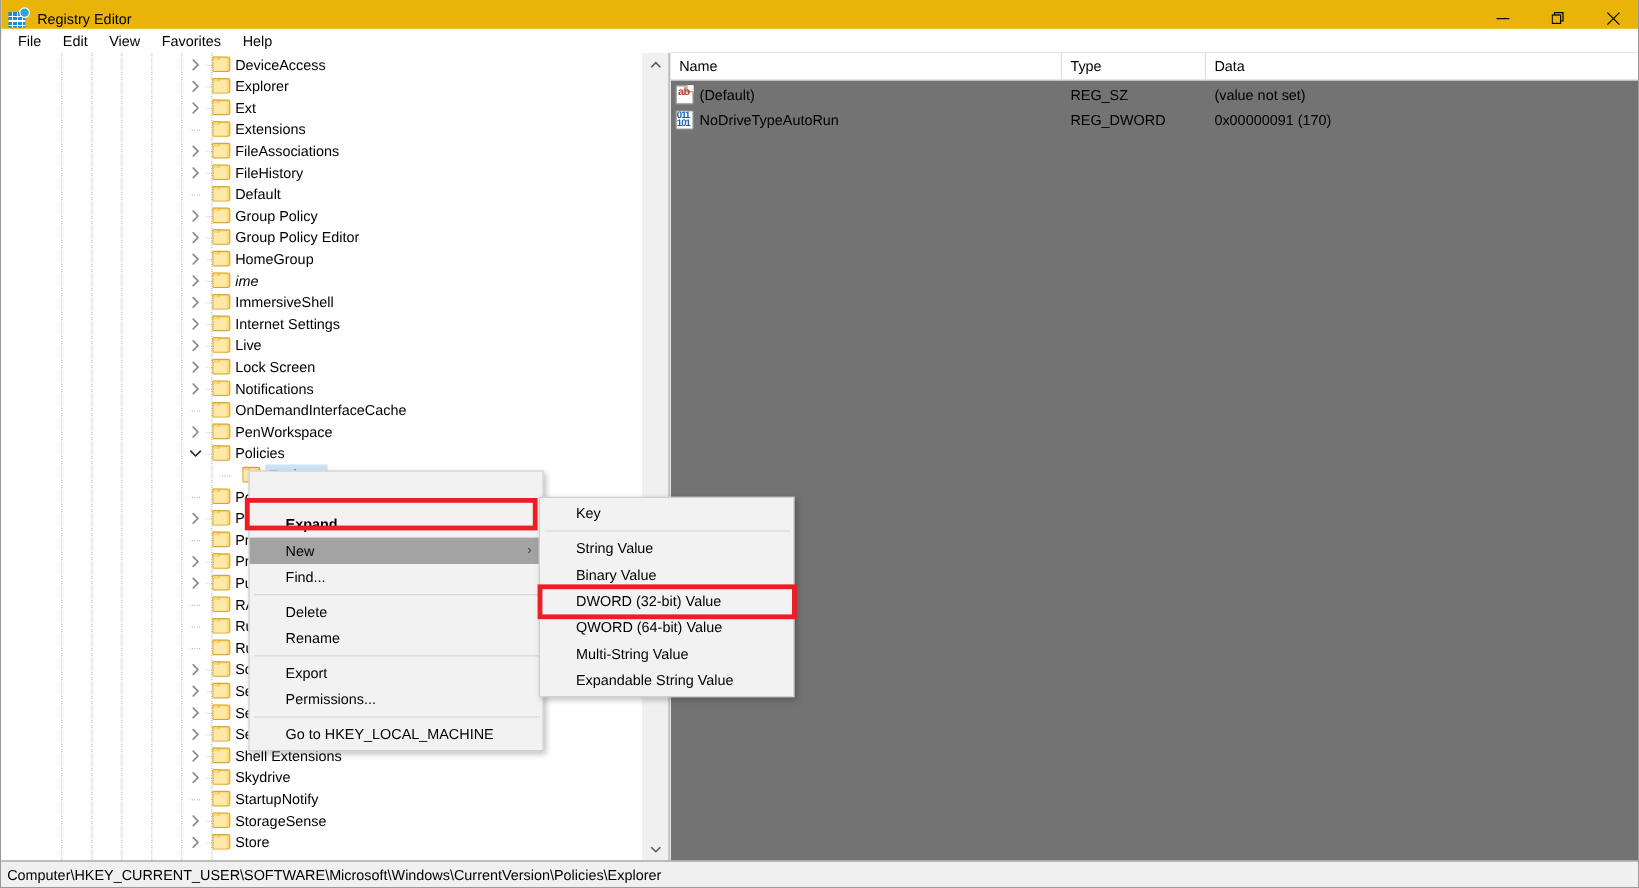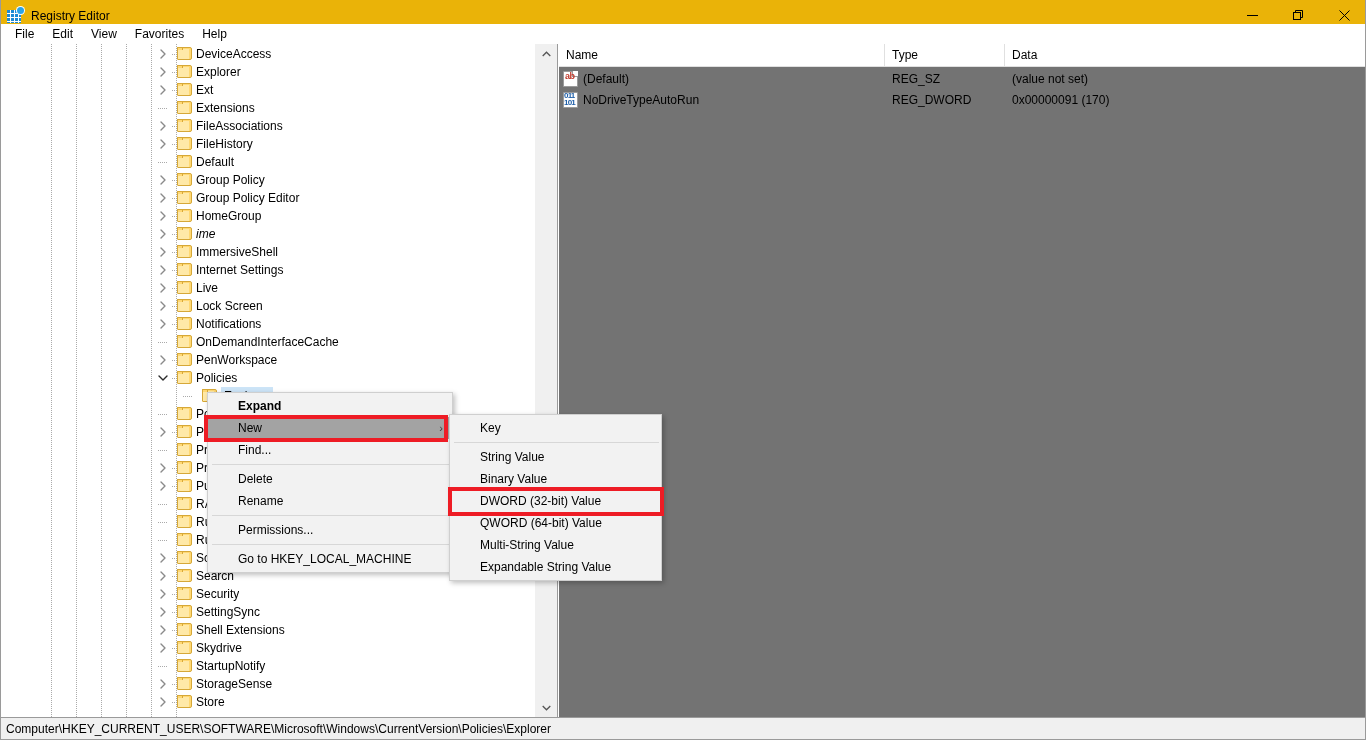--- a/index.html
+++ b/index.html
@@ -364,21 +364,21 @@
     position: relative;
     height: 22px;
     line-height: 22px;
     font-size: 12px;
     color: #000000;
     padding-left: 30px;
     padding-right: 30px;
     white-space: nowrap;
     cursor: default;
   }
-  .ctxmenu .item.bold { font-weight: bold; }
+  .ctxmenu .item.bold { font-weight: bold; margin-top: 31px; }
   .ctxmenu .item.hl {
     background: #a3a3a3;
   }
   .ctxmenu .sep {
     height: 1px;
     background: #d7d7d7;
     margin: 3px 2px 3px 4px;
   }
   .ctxmenu .submark {
     position: absolute;
@@ -966,20 +966,21 @@
   </div>
 
   <div class="ctxmenu" id="ctx-main">
       <div class="item bold"><span>Expand</span></div>
       <div class="item hl"><span>New</span><span class="submark">›</span></div>
       <div class="item"><span>Find...</span></div>
       <div class="sep"></div>
       <div class="item"><span>Delete</span></div>
       <div class="item"><span>Rename</span></div>
       <div class="sep"></div>
+      <div class="item"><span>Export</span></div>
       <div class="item"><span>Permissions...</span></div>
       <div class="sep"></div>
       <div class="item"><span>Go to HKEY_LOCAL_MACHINE</span></div>
     </div>
 
   <div class="ctxmenu" id="ctx-sub">
       <div class="item"><span>Key</span></div>
       <div class="sep"></div>
       <div class="item"><span>String Value</span></div>
       <div class="item"><span>Binary Value</span></div>

